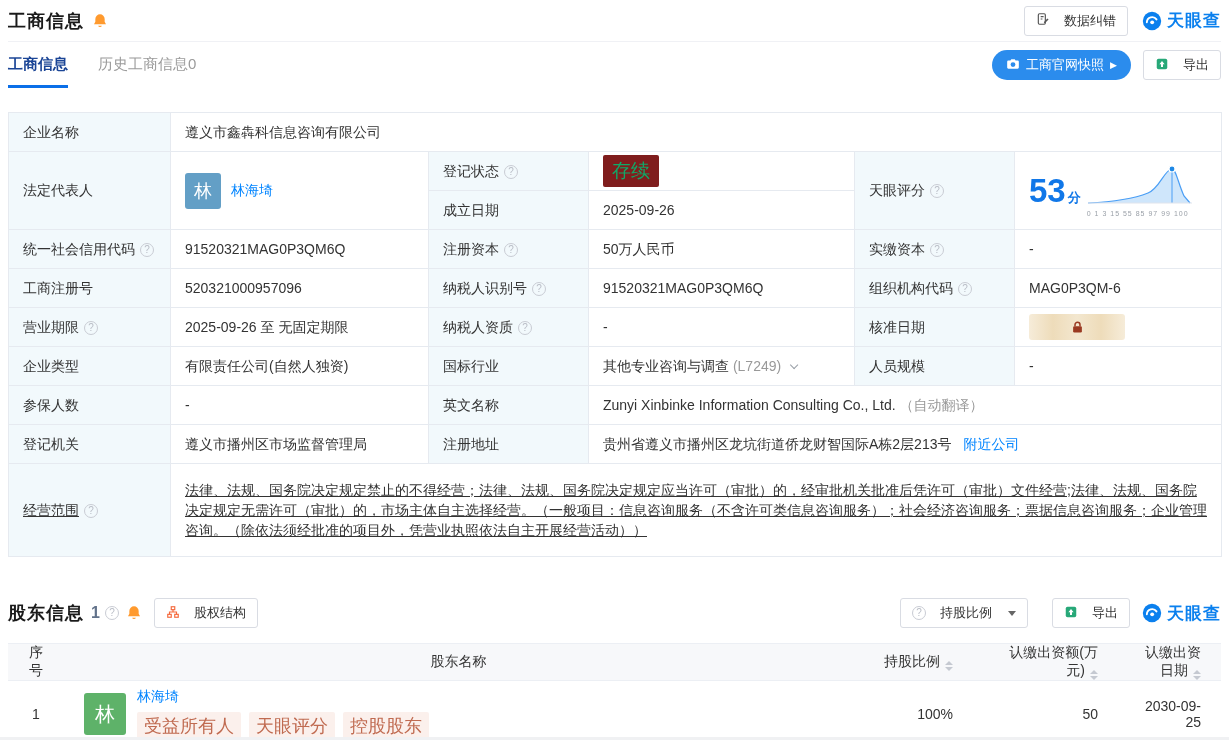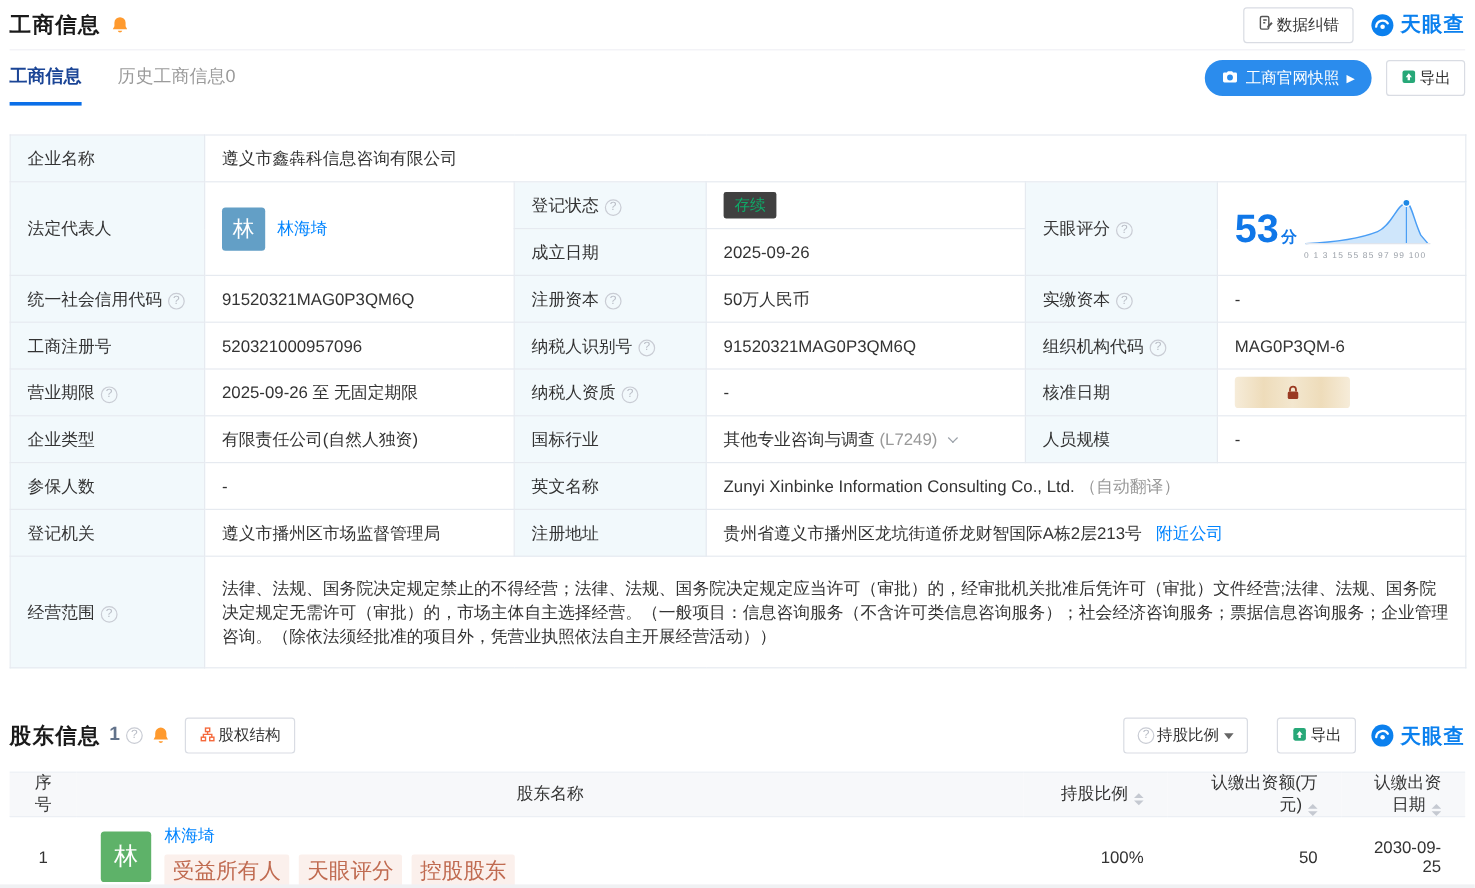--- a/index.html
+++ b/index.html
@@ -10,21 +10,21 @@
   }
   .page { padding:0 8px; }
 
   
   .topbar { display:flex; align-items:center; height:42px; border-bottom:1px solid #f0f1f5; }
   .page-title { font-size:18px; font-weight:700; color:#1a1a1a; letter-spacing:1px; }
   .bell { margin-left:8px; display:inline-flex; }
   .topbar-right { margin-left:auto; display:flex; align-items:center; gap:14px; }
 
   .btn {
-    display:inline-flex; align-items:center; gap:2px; height:30px; padding:0 11px;
+    display:inline-flex; align-items:center; gap:14px; height:30px; padding:0 11px;
     border:1px solid #d9dce3; border-radius:3px; background:#fff;
     font-size:13px; color:#333; cursor:pointer; white-space:nowrap;
   }
   .brand { display:inline-flex; align-items:center; gap:5px; cursor:pointer; }
   .brand-text { font-size:17px; font-weight:700; color:#0b80ee; letter-spacing:1px; }
 
   
   .tabsbar { display:flex; align-items:center; height:46px; }
   .tab { font-size:15px; color:#9b9b9b; margin-right:30px; height:46px; line-height:43px; cursor:pointer; }
   .tab.active { color:#1b4596; font-weight:700; border-bottom:3px solid #0b6fe8; }
@@ -46,40 +46,40 @@
   }
   .help::after { content:"?"; }
   .link { color:#0084ff; text-decoration:none; cursor:pointer; }
   .gray { color:#999; }
   .rep { display:flex; align-items:center; gap:10px; }
   .avatar {
     width:36px; height:36px; border-radius:3px; background:#639fc6; color:#fff;
     font-size:18px; line-height:36px; text-align:center; display:inline-block; cursor:pointer; flex:0 0 36px;
   }
   .badge-green {
-    display:inline-block; background:#404040; color:#0fa968; font-size:13px;
+    display:inline-block; background:#7f1d1d; color:#0fa968; font-size:19px;
     padding:2px 9px; border-radius:2px;
   }
   .chev {
     display:inline-block; border:solid #9aa0a8; border-width:0 1px 1px 0; padding:2.6px;
     transform:rotate(45deg); margin-left:6px; vertical-align:3px; cursor:pointer;
   }
   
   .score-wrap { display:flex; align-items:center; gap:6px; }
   .score-num { color:#1077e8; font-weight:700; font-size:33px; white-space:nowrap; }
   .score-num i { font-style:normal; font-size:13px; font-weight:700; margin-left:2px; }
   .score-chart { display:flex; flex-direction:column; width:106px; }
   .score-axis { font-size:7px; color:#9aa0a8; letter-spacing:1px; white-space:nowrap; margin-top:1px; }
   
   .blur-lock {
     width:96px; height:26px; border-radius:3px; display:flex; align-items:center; justify-content:center;
     background:linear-gradient(90deg,#f6ecd9,#eedcba,#f3e7cf,#eedcba,#f6ecd9); cursor:pointer;
   }
   td.scope-val { padding:10px 14px; line-height:25px; height:auto; }
-  tr.tall td { height:93px; }
+  tr.tall td { height:93px;text-decoration:underline; }
 
   
   .sh-head { display:flex; align-items:center; margin-top:38px; height:36px; }
   .sh-title { font-size:18px; font-weight:700; color:#1a1a1a; letter-spacing:1px; }
   .sh-count { font-size:16px; font-weight:700; color:#62728a; margin-left:7px; }
   .sh-head .bell { margin-left:7px; }
   .sh-head .btn { margin-left:12px;justify-content:center; }
   .sh-right { margin-left:auto; display:flex; align-items:center; gap:12px; }
   .caret { width:0; height:0; border-left:4px solid transparent; border-right:4px solid transparent; border-top:5px solid #666; margin-left:2px; }
 

